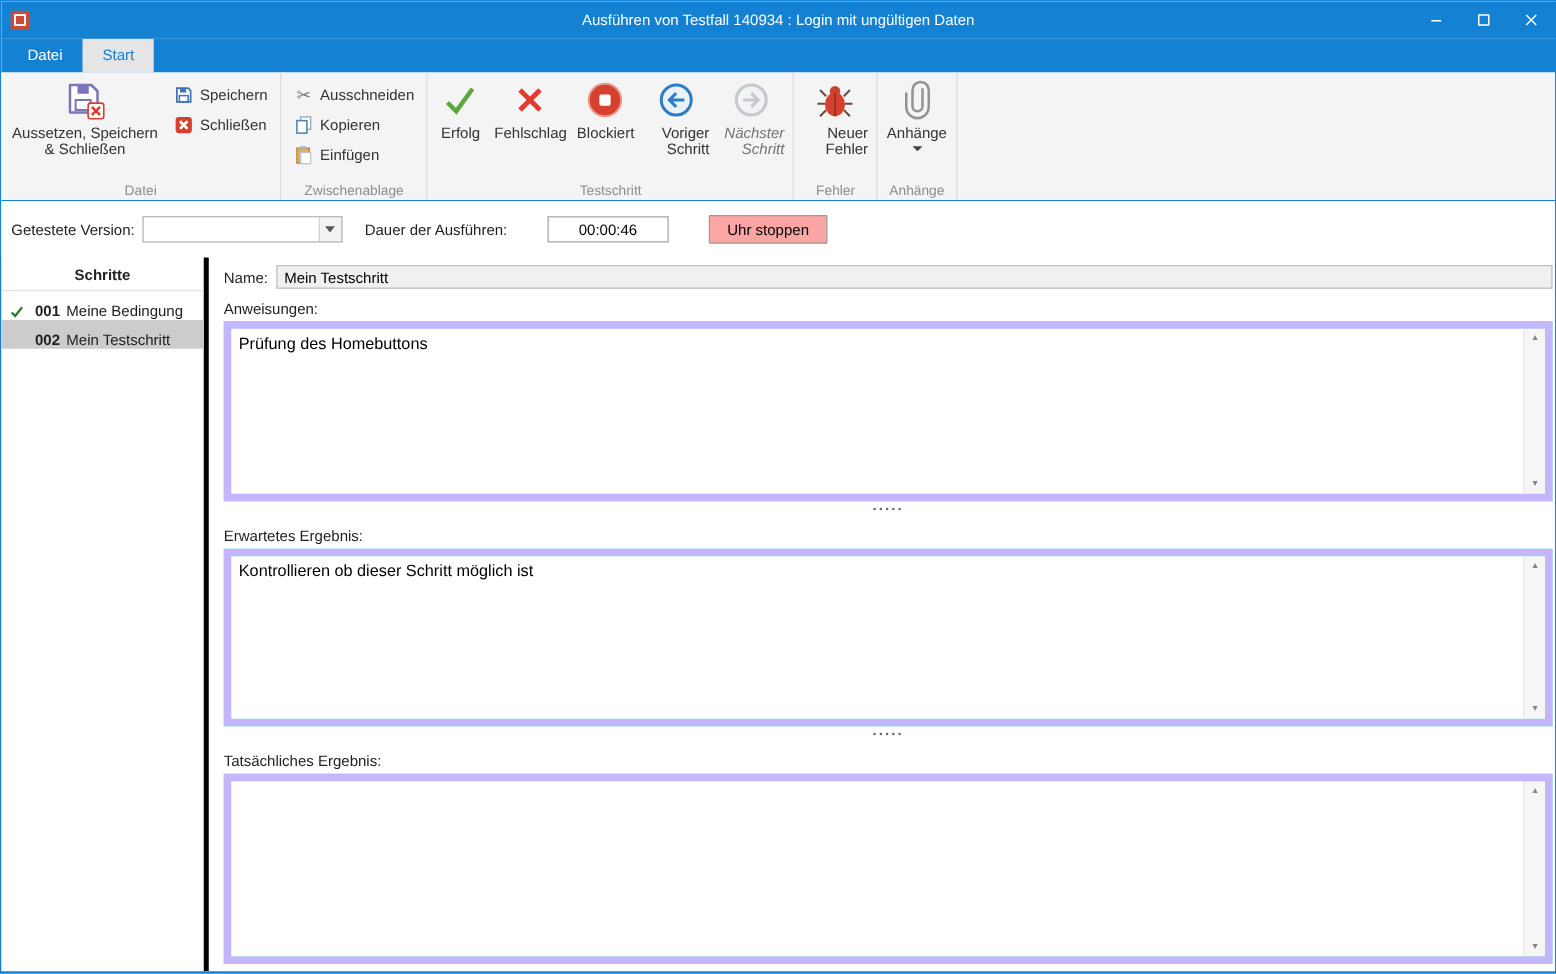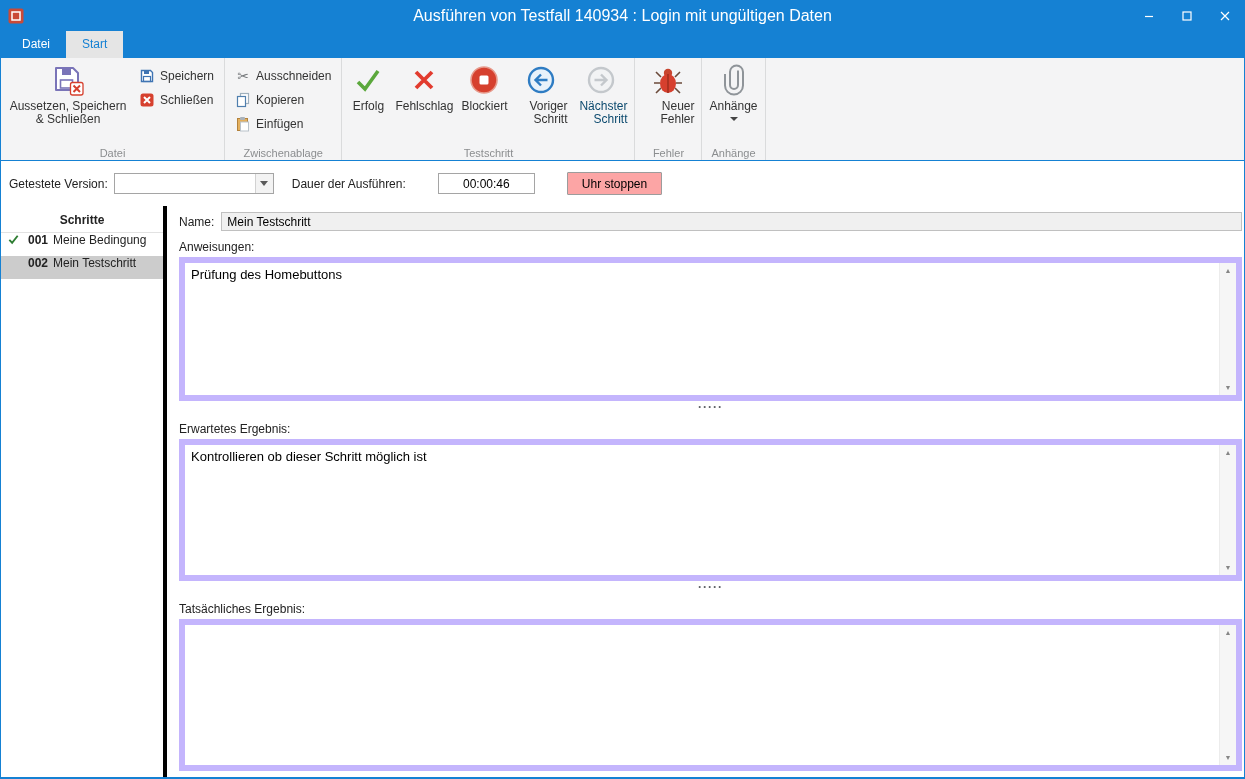--- a/index.html
+++ b/index.html
@@ -10,38 +10,38 @@
     font-size: 12px; color: #222;
     background: #fff;
     border: 1px solid #1581d3; border-bottom-width: 2px;
     overflow: hidden;
     display: flex; flex-direction: column;
   }
 
   
   .titlebar { height: 30px; flex: 0 0 30px; background: #1581d3; display: flex; align-items: center; position: relative; color: #fff; }
   .app-icon { margin-left: 7px; display: flex; z-index: 1; }
-  .title { position: absolute; left: 0; right: 0; text-align: center; font-size: 16px; pointer-events: none; }
+  .title { position: absolute; left: 0; right: 0; text-align: center; font-size: 12px; pointer-events: none; }
   .win-controls { margin-left: auto; display: flex; height: 100%; z-index: 1; }
   .wbtn { width: 38px; display: flex; align-items: center; justify-content: center; cursor: default; }
 
   
   .tabrow { height: 27px; flex: 0 0 27px; background: #1581d3; display: flex; align-items: flex-end; padding-left: 5px; }
   .tab { padding: 0 16px; height: 27px; line-height: 27px; color: #fff; font-size: 12px; cursor: default; }
   .tab.active { background: #e5e5e5; color: #1581d3; }
 
   
   .ribbon { height: 103px; flex: 0 0 103px; background: #f4f4f5; display: flex; border-bottom: 1px solid #1581d3; }
   .rgroup { position: relative; display: flex; align-items: flex-start; padding: 1px 3px 16px 3px; border-right: 1px solid #dadbdc; }
   .glabel { position: absolute; bottom: 1px; left: 0; right: 0; text-align: center; font-size: 11px; color: #8b8d8f; white-space: nowrap; }
   .bigbtn { display: flex; flex-direction: column; align-items: center; padding: 5px 4px 0; min-width: 46px; height: 84px; color: #333; text-align: center; cursor: default; }
   .bigbtn .blabel { margin-top: 4px; line-height: 13px; }
   .bigbtn.wide .blabel { width: 120px; }
   .bigbtn.narrow .blabel { max-width: 52px; text-align: right; }
-  .bigbtn.disabled { color: #0c4a6e; }
+  .bigbtn.disabled { color: #737373; font-style: italic; }
   .smcol { display: flex; flex-direction: column; align-items: flex-start; padding-top: 5px; }
   .smbtn { display: flex; align-items: center; gap: 5px; padding: 4px 7px; color: #333; white-space: nowrap; cursor: default; }
   .sicon { width: 16px; height: 16px; display: flex; align-items: center; justify-content: center; }
   .bicon { width: 32px; height: 32px; display: flex; align-items: center; justify-content: center; }
   .cut-glyph { font-size: 14px; color: #76797c; }
   .caret { width: 0; height: 0; border-left: 4px solid transparent; border-right: 4px solid transparent; border-top: 4px solid #444; margin-top: 4px; }
 
   
   .toolbar { height: 45px; flex: 0 0 45px; background: #fff; display: flex; align-items: center; padding: 0 8px; }
   .tlabel { white-space: nowrap; text-align: center; }
@@ -50,21 +50,21 @@
   .combo-btn { width: 18px; border-left: 1px solid #d2d2d2; background: #f3f3f3; display: flex; align-items: center; justify-content: center; }
   .tri { width: 0; height: 0; border-left: 4px solid transparent; border-right: 4px solid transparent; border-top: 5px solid #5a5a5a; }
   .dauer-label { margin-left: 18px; }
   .time-input { width: 97px; height: 21px; border: 1px solid #a5a5a5; text-align: center; font: 12px "Liberation Sans", sans-serif; margin-left: 32px; outline: 0; }
   .btn { height: 23px; padding: 0 14px; background: #fca5a5; border: 1px solid #9c9c9c; font: 12px "Liberation Sans", sans-serif; border-radius: 1px; margin-left: 32px; cursor: default; }
 
   
   .content { flex: 1; min-height: 0; display: flex; }
   .steps-panel { width: 166px; flex: 0 0 166px; border-right: 4px solid #000000; display: flex; flex-direction: column; }
   .steps-header { font-weight: bold; text-align: center; padding: 7px 0 5px; border-bottom: 1px solid #e2e2e2; }
-  .step { height: 23px; display: flex; align-items: flex-start; padding-left: 6px; cursor: default; }
+  .step { height: 23px; display: flex; align-items: flex-end; padding-left: 6px; cursor: default; }
   .step .scheck { width: 21px; display: flex; align-items: center; }
   .step .spacer { width: 21px; }
   .step .num { font-weight: bold; margin-right: 5px; }
   .step.selected { background: #cccccc; }
 
   .form { flex: 1; min-width: 0; padding: 4px 2px 6px 12px; display: flex; flex-direction: column; }
   .name-row { display: flex; align-items: center; margin-top: 2px; }
   .name-row .flabel-inline { margin-right: 7px; white-space: nowrap; }
   .name-input { flex: 1; height: 19px; border: 1px solid #c0c0c0; background: #f0f0f0; font: 12px "Liberation Sans", sans-serif; padding: 0 5px; outline: 0; }
   .flabel { margin: 9px 0 3px; }

